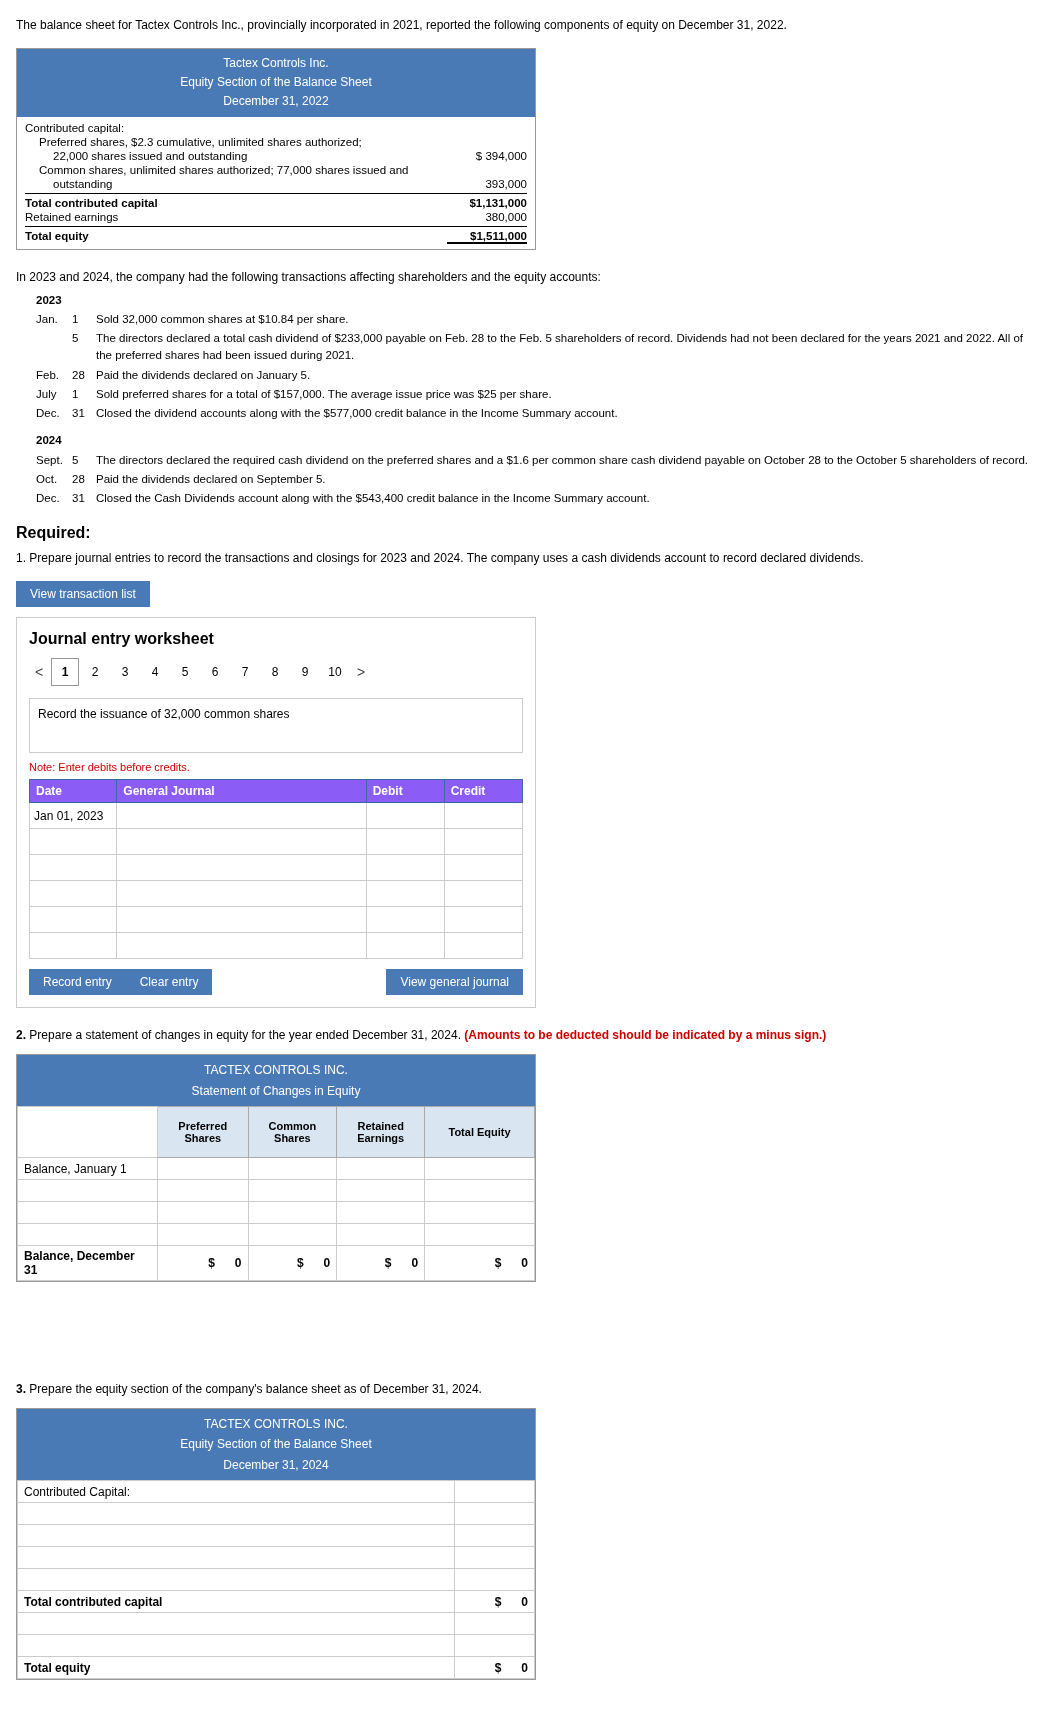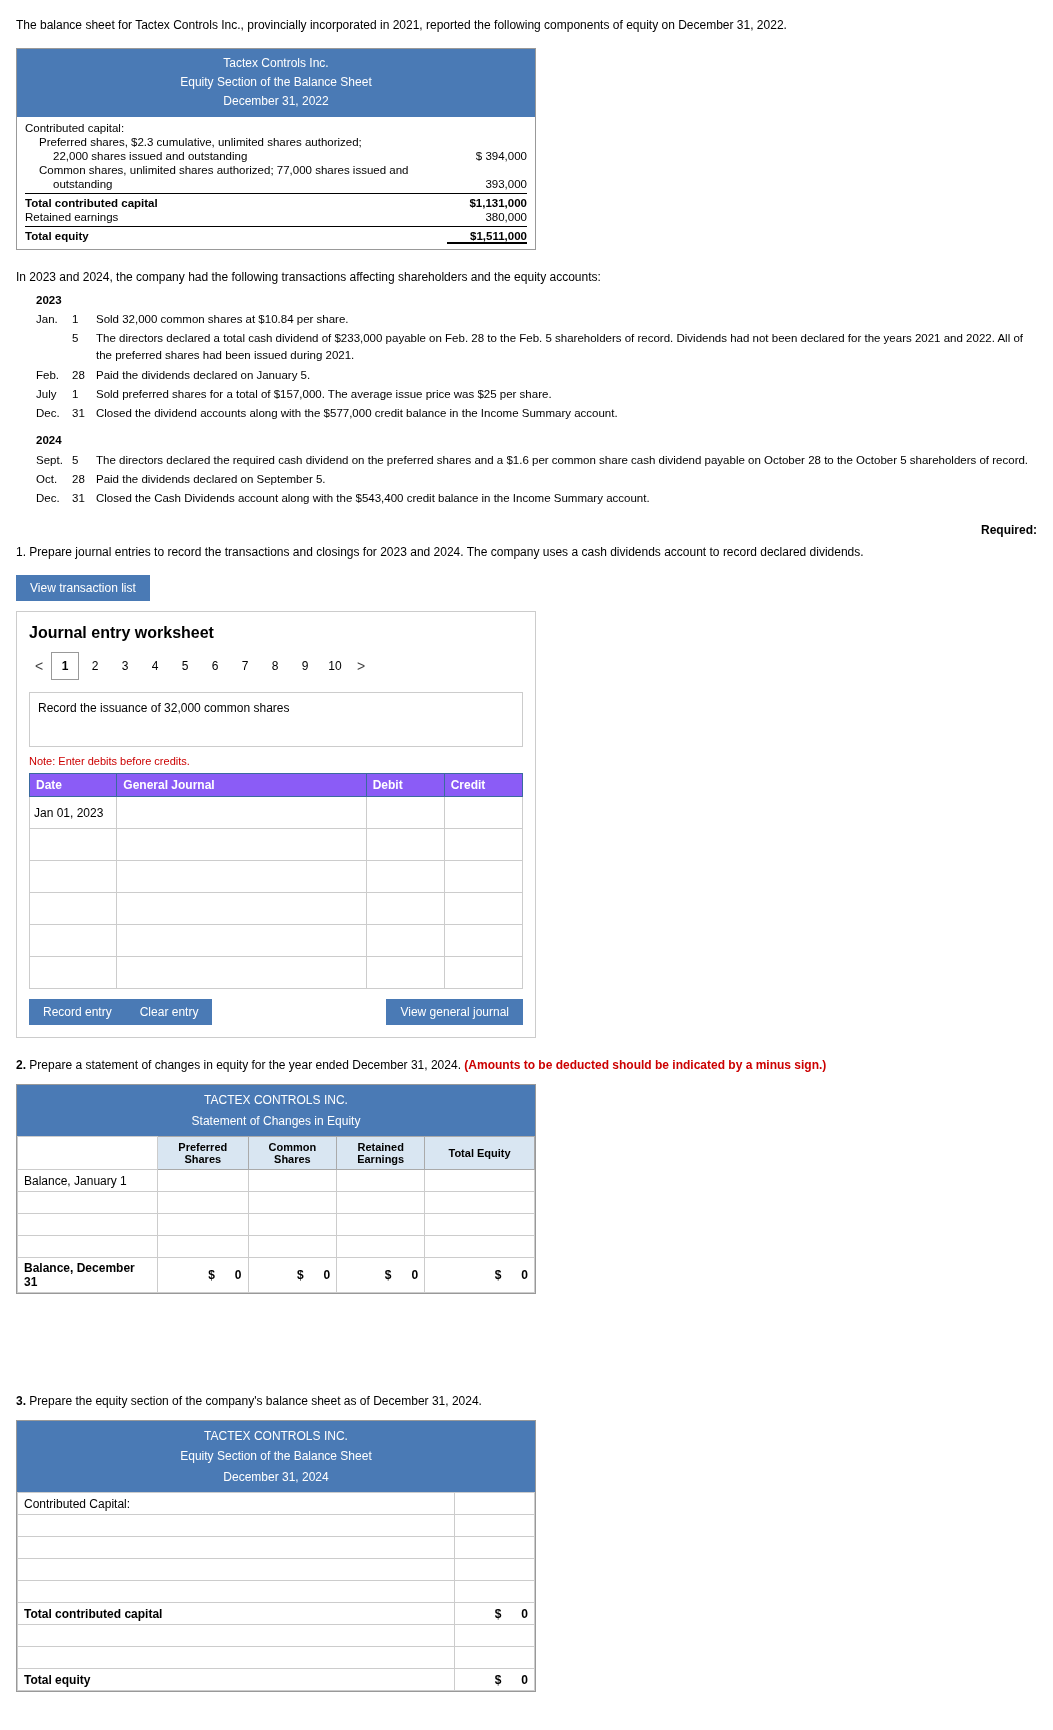--- a/index.html
+++ b/index.html
@@ -63,21 +63,21 @@
     .trans-entry {
       display: flex;
       margin-bottom: 2px;
       line-height: 1.5;
     }
     .trans-month { min-width: 36px; font-weight: normal; }
     .trans-day { min-width: 24px; }
     .trans-text { flex: 1; }
     
     .required-section { margin-bottom: 14px; font-size: 12px; line-height: 1.5; }
-    .required-title { font-weight: bold; font-size: 12px; margin-bottom: 4px; text-align: right; }
+    .required-title { font-weight: bold; font-size: 16px; margin-bottom: 4px; }
     
     .view-trans-btn {
       background: #4a7ab5;
       color: #fff;
       border: none;
       padding: 6px 14px;
       font-size: 12px;
       cursor: pointer;
       margin-bottom: 10px;
     }
@@ -146,21 +146,21 @@
       background: #8b5cf6;
       color: #fff;
       padding: 4px 6px;
       text-align: left;
       font-size: 12px;
       border: 1px solid #3a6a9f;
     }
     .journal-table th.right { text-align: left; }
     .journal-table td {
       border: 1px solid #ccc;
-      height: 32px;
+      height: 26px;
       padding: 2px 4px;
       font-size: 12px;
     }
     .col-date { width: 90px; }
     .col-gj { width: 260px; }
     .col-debit { width: 80px; }
     .col-credit { width: 80px; }
     
     .action-buttons {
       display: flex;
@@ -197,21 +197,21 @@
       line-height: 1.7;
     }
     .soc-table {
       width: 100%;
       border-collapse: collapse;
       font-size: 12px;
     }
     .soc-table th {
       background: #d9e6f2;
       border: 1px solid #aaa;
-      padding: 4px 6px;
+      padding: 13px 6px;
       text-align: center;
       font-size: 11px;
     }
     .soc-table td {
       border: 1px solid #ccc;
       padding: 3px 6px;
       height: 22px;
       font-size: 12px;
     }
     

